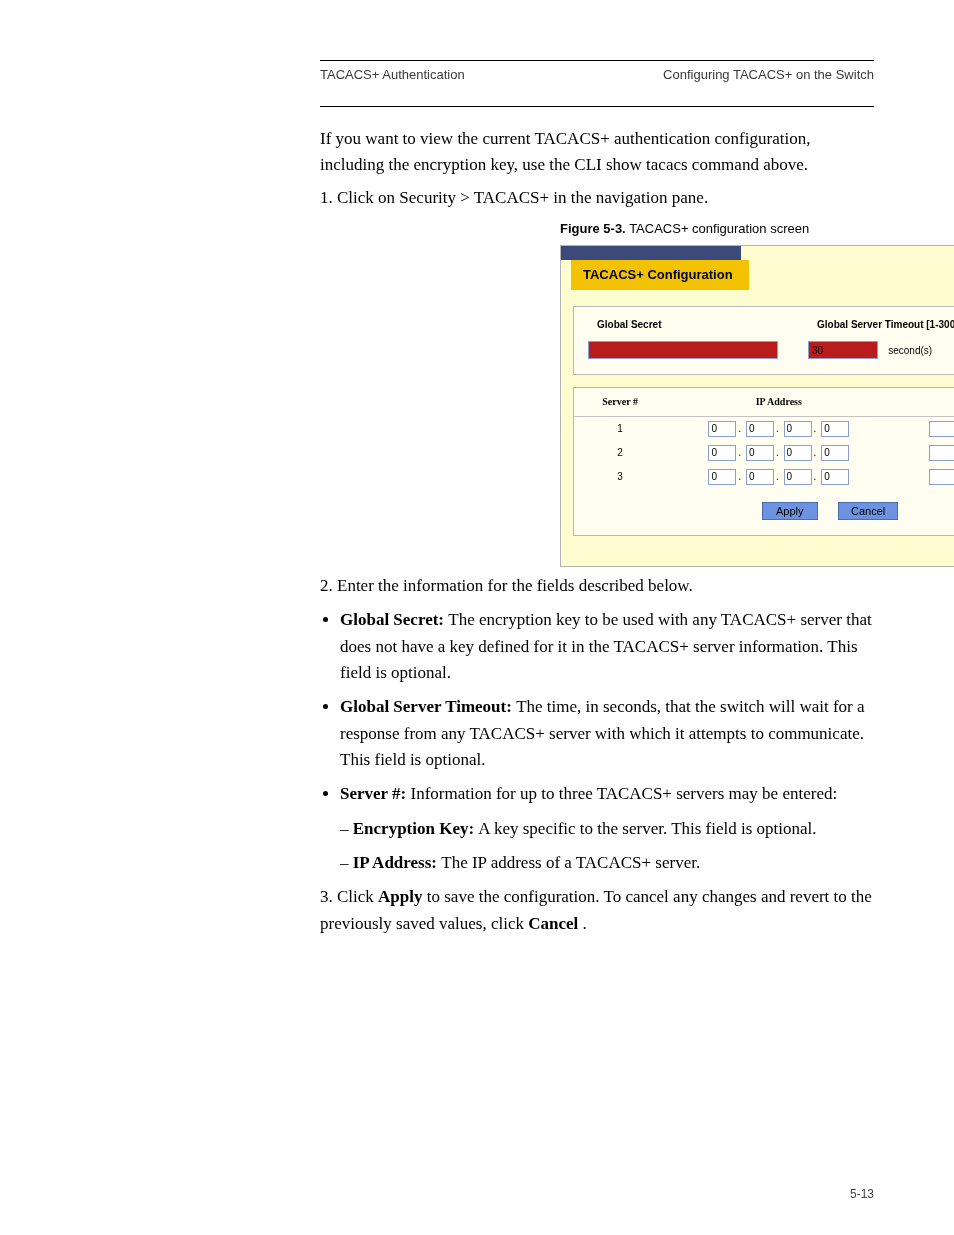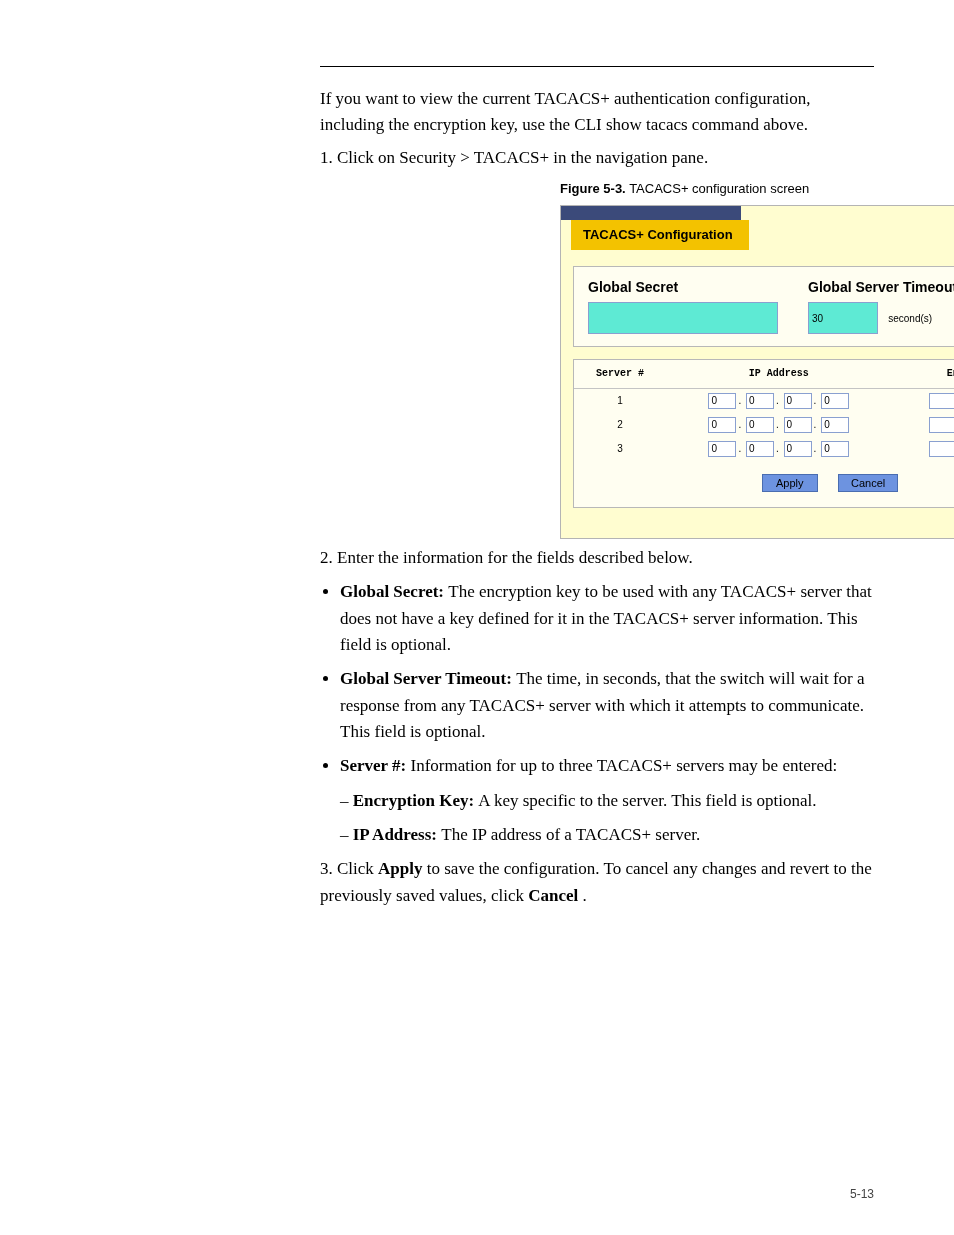--- a/index.html
+++ b/index.html
@@ -93,50 +93,51 @@
   .formbox {
     margin: 16px 12px 10px 12px;
     border: 1px solid #b8b8b8;
     background: #fffef1;
     padding: 10px 14px 12px 14px;
   }
   .row1 { display: flex; gap: 30px; }
   .lbl {
     font-family: Verdana, Arial, sans-serif;
     font-weight: bold;
-    font-size: 14px;
+    font-size: 10px;
     margin-bottom: 3px;
+    margin-left: 9px;
   }
   input.txt {
     font-family: Verdana, Arial, sans-serif;
     font-size: 10px;
     height: 18px;
     border: 1px solid #8aa0d0;
-    background: #5eead4;
-    padding: 15px 3px;
+    background: #b91c1c;
+    padding: 1px 3px;
   }
   .secret-in { width: 190px; }
   .timeout-in { width: 70px; }
   .seconds {
     font-family: Verdana, Arial, sans-serif;
     font-size: 10px;
     margin-left: 6px;
   }
   .tablebox {
     margin: 12px 12px 10px 12px;
     border: 1px solid #b8b8b8;
     background: #fffef1;
     padding: 0 0 12px 0;
   }
   table.srv {
     width: 100%;
     border-collapse: collapse;
   }
   table.srv th {
-    font-family: Liberation Mono, monospace;
+    font-family: Liberation Serif, serif;
     font-weight: bold;
     font-size: 10px;
     padding: 6px 4px;
     border-bottom: 1px solid #c4c4c4;
     text-align: center;
   }
   table.srv td {
     font-family: Verdana, Arial, sans-serif;
     font-size: 10px;
     padding: 4px 4px;
@@ -176,20 +177,26 @@
     font-family: Arial, Helvetica, sans-serif;
     font-size: 12px;
     color: #444;
   }
 </style>
 </head>
 <body>
 
 <div class="page">
 
+  <div class="topline">
+    <div class="topline-inner">
+      <span>TACACS+ Authentication</span>
+      <span>Configuring TACACS+ on the Switch</span>
+    </div>
+  </div>
   <div class="rule2"></div>
 
   <div class="bodytext">
     <p class="para">If you want to view the current TACACS+ authentication configuration, including the encryption key, use the CLI show tacacs command above.</p>
   </div>
 
 
 
   <div class="bodytext">
 

